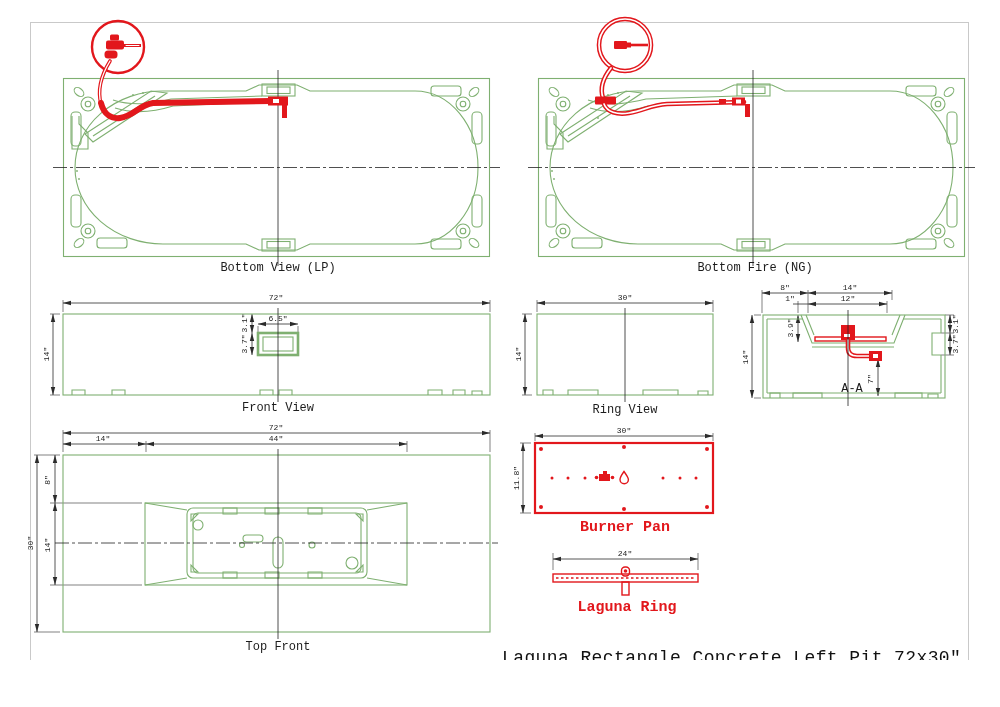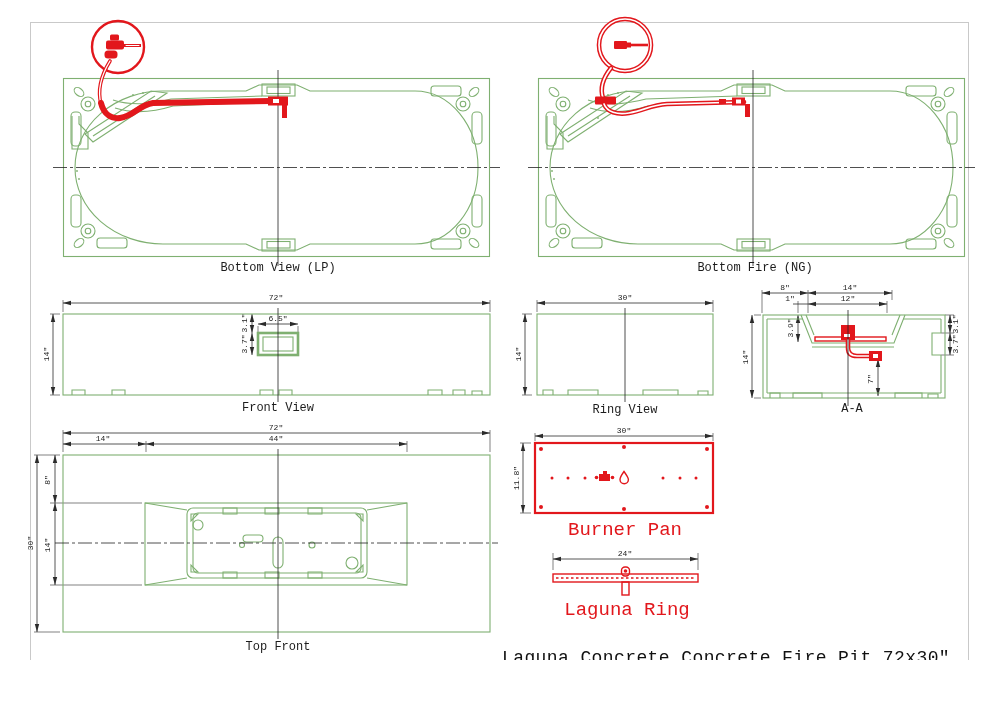--- a/index.html
+++ b/index.html
@@ -18,21 +18,21 @@
   .rthick{stroke:var(--red);stroke-width:6;fill:none;stroke-linecap:round;stroke-linejoin:round;}
   .hose{stroke:var(--red);stroke-width:4.6;fill:none;stroke-linecap:round;}
   .hosein{stroke:#fff;stroke-width:1.7;fill:none;stroke-linecap:round;}
   .dl{stroke:var(--dim);stroke-width:0.8;fill:none;}
   .ext{stroke:var(--dim);stroke-width:0.6;fill:none;}
   .cl{stroke:#222;stroke-width:0.8;fill:none;}
   .cld{stroke:#222;stroke-width:0.8;stroke-dasharray:14 3 3 3;fill:none;}
   text.dim{font:8px "Liberation Mono","DejaVu Sans Mono",monospace;fill:var(--ink);text-anchor:middle;}
   .view-label{position:absolute;transform:translateX(-50%);font-size:12px;color:var(--ink);
          white-space:nowrap;}
-  .red-label{color:var(--red);font-size:19px;font-weight:normal;}
+  .red-label{color:var(--red);font-size:15px;font-weight:bold;}
   .sheet-title{position:absolute;left:502px;top:648px;font-size:18px;letter-spacing:.4px;
          color:#111;white-space:nowrap;}
 </style>
 </head>
 <body>
 
 <div class="stage">
   <div class="sheet-border"></div>
 
   <svg width="0" height="0">
@@ -226,21 +226,21 @@
       <rect class="rthin" x="70" y="55" width="71" height="4"></rect>
       <rect class="rf" x="96" y="43" width="14" height="15"></rect>
       <rect x="99" y="52" width="6" height="3" fill="#fff"></rect>
       <path class="hose" d="M103,58 V66 Q103,74 112,74 H124"></path>
       <path class="hosein" d="M103,58 V66 Q103,74 112,74 H124"></path>
       <rect class="rf" x="124" y="69" width="13" height="10"></rect>
       <rect x="128" y="72" width="5" height="4" fill="#fff"></rect>
     </g>
     <path class="cl" d="M103,28 V124"></path>
   </svg>
-  <div class="view-label" style="left:852px;top:402px">A-A</div>
+  <div class="view-label" style="left:852px;top:382px">A-A</div>
 
   <svg style="left:30px;top:425px" width="475" height="235" viewBox="0 0 475 235">
     <g>
       <line class="ext" x1="33" y1="5" x2="33" y2="27"></line>
         <line class="ext" x1="460" y1="5" x2="460" y2="27"></line>
       <line class="dl" x1="33" y1="8" x2="460" y2="8" marker-start="url(#arw)" marker-end="url(#arw)"></line>
       <text class="dim" x="246" y="5">72″</text>
       <line class="ext" x1="116" y1="16" x2="116" y2="27"></line>
         <line class="ext" x1="377" y1="16" x2="377" y2="27"></line>
       <line class="dl" x1="33" y1="19" x2="116" y2="19" marker-start="url(#arw)" marker-end="url(#arw)"></line>
@@ -330,14 +330,14 @@
       <line class="rthin" x1="41" y1="30" x2="180" y2="30" stroke-dasharray="2.5 2.5"></line>
       <g>
         <rect class="rthin" x="106.5" y="19" width="8" height="9" rx="3.5"></rect>
         <rect class="rthin" x="107" y="34" width="7" height="13"></rect>
         <circle class="rf" cx="110.5" cy="23" r="1.8"></circle>
       </g>
     </g>
   </svg>
   <div class="view-label red-label" style="left:627px;top:599px">Laguna Ring</div>
 
-  <div class="sheet-title">Laguna Concrete Concrete Fire Pit 72x30″</div>
+  <div class="sheet-title">Laguna Rectangle Concrete Left Pit 72x30″</div>
 </div>
 
 </body></html>

